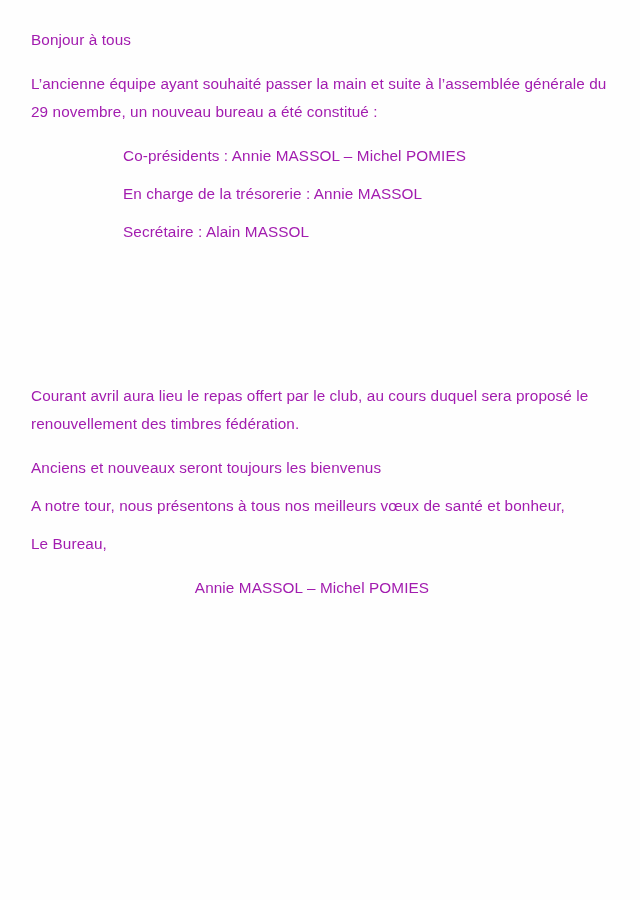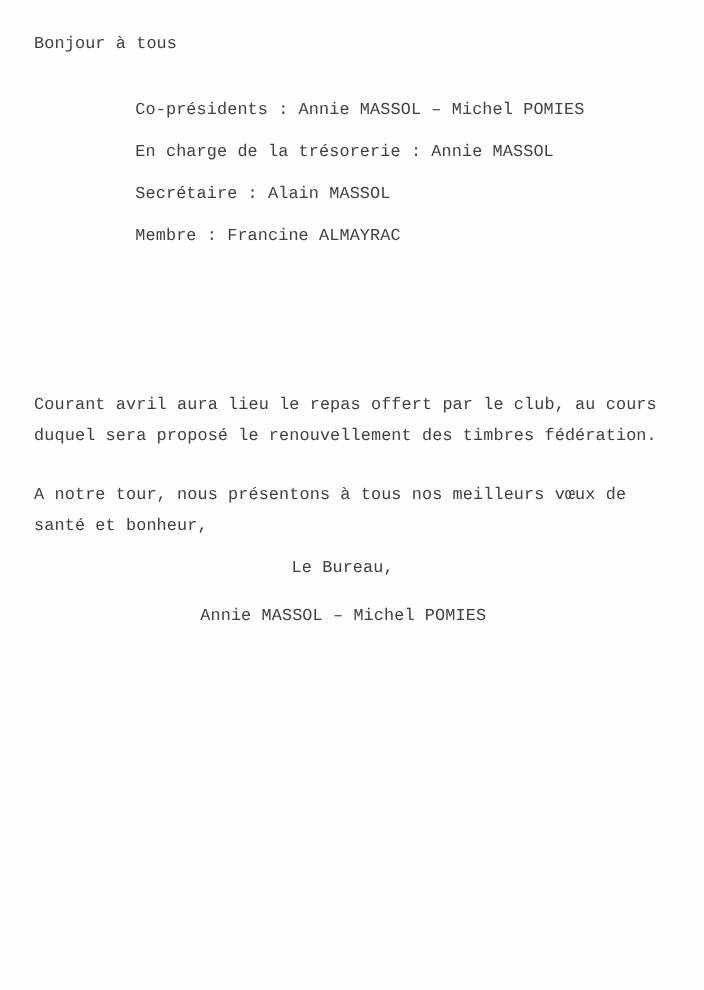--- a/index.html
+++ b/index.html
@@ -19,69 +19,69 @@
     width: 640px;
     height: 900px;
     box-sizing: border-box;
     padding: 26px 30px 0 31px;
     background: #fefefe;
   }
   .line {
     font-size: 15.3px;
     line-height: 28px;
     letter-spacing: 0.1px;
-    color: #404040;
+    color: #a21caf;
     white-space: pre-wrap;
-    font-family: Liberation Mono, monospace;
   }
   .para {
     margin: 0;
   }
   .indent {
     padding-left: 92px;
   }
   .gap-xs { height: 10px; }
   .gap-s  { height: 16px; }
   .gap-xl { height: 42px; }
   .bold { font-weight: bold; }
-  .signature { text-align: center; padding-right: 18px; }
+  .signature { text-align: left; padding-right: 18px; }
   .signature2 { text-align: center; padding-right: 17px; }
 </style>
 </head>
 <body>
 
 <div class="page">
 
   <div class="line para">Bonjour à tous</div>
 
   <div class="gap-s"></div>
 
+  <div class="line para">L’ancienne équipe ayant souhaité passer la main et suite à l’assemblée générale du 29 novembre, un nouveau bureau a été constitué :</div>
 
   <div class="gap-s"></div>
 
   <div class="line indent">Co-présidents : Annie MASSOL – Michel POMIES</div>
   <div class="gap-xs"></div>
   <div class="line indent">En charge de la trésorerie : Annie MASSOL</div>
   <div class="gap-xs"></div>
   <div class="line indent">Secrétaire : Alain MASSOL</div>
   <div class="gap-xs"></div>
-  <div class="line indent">Membre : Francine ALMAYRAC</div>
 
   <div class="gap-xl"></div>
 
 
   <div class="gap-xl"></div>
 
 
   <div class="gap-xl"></div>
 
   <div class="line para">Courant avril aura lieu le repas offert par le club, au cours duquel sera proposé le renouvellement des timbres fédération.</div>
 
   <div class="gap-s"></div>
 
+  <div class="line para">Anciens et nouveaux seront toujours les bienvenus</div>
 
   <div class="gap-xs"></div>
 
   <div class="line para">A notre tour, nous présentons à tous nos meilleurs vœux de santé et bonheur,</div>
 
   <div class="gap-xs"></div>
 
   <div class="line signature">Le Bureau,</div>
 
   <div class="gap-s"></div>

